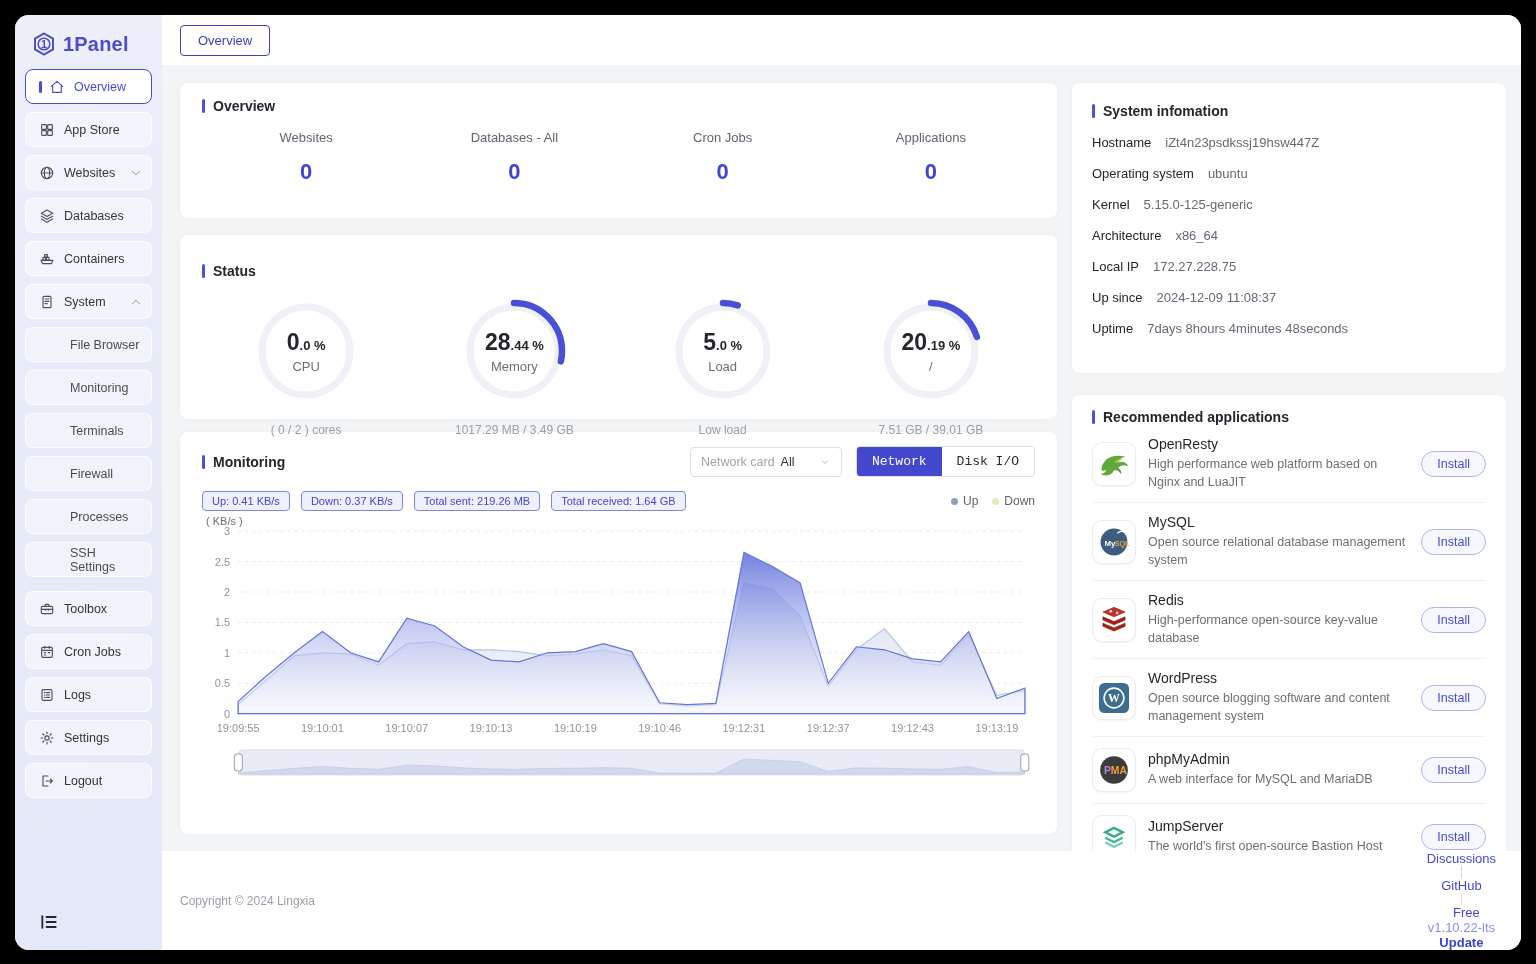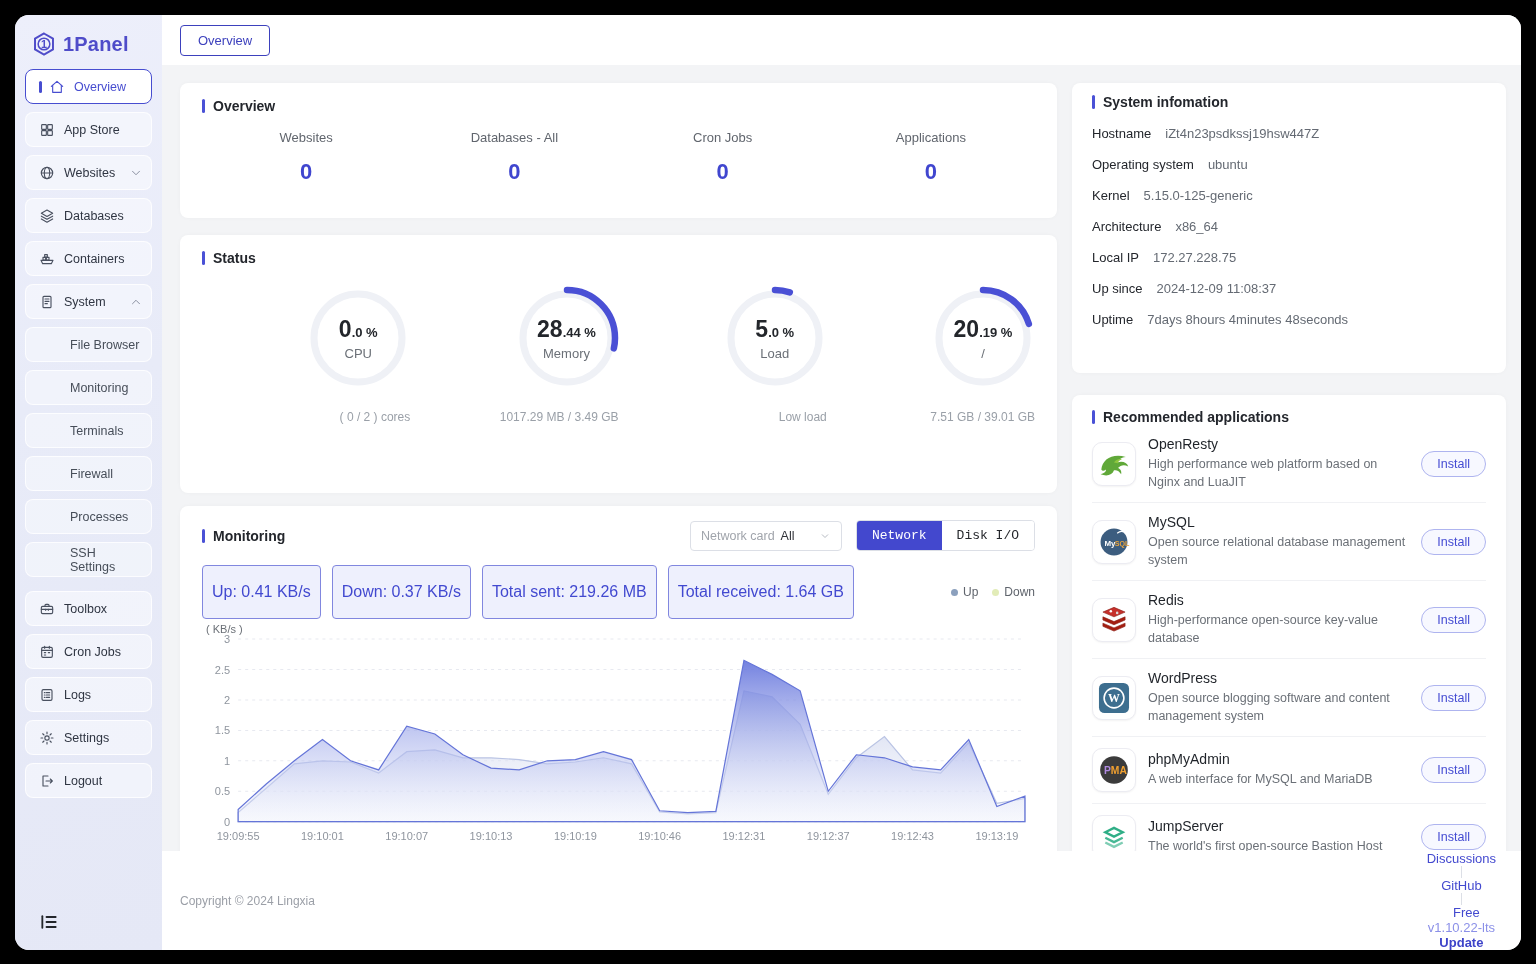--- a/index.html
+++ b/index.html
@@ -34,54 +34,54 @@
   .sec-title { display:flex; align-items:center; font-size:14px; font-weight:700; color:#23262c; }
   .sec-title .bar { width:3px; height:14px; border-radius:2px; background:#4a51d6; margin-right:8px; }
 
   
   .overview-card { height:135px; padding:15px 22px; margin-bottom:17px; }
   .stats { display:grid; grid-template-columns:repeat(4,1fr); margin-top:16px; text-align:center; }
   .stat-label { font-size:13px; color:#60656d; }
   .stat-value { font-size:22px; font-weight:600; color:#4046cf; margin-top:14px; }
 
   
-  .status-card { height:258px; padding:15px 22px; margin-bottom:13px; }
+  .status-card { height:184px; padding:28px 22px; margin-bottom:13px; }
   .gauges { display:grid; grid-template-columns:repeat(4,1fr); margin-top:20px; }
-  .gauge { display:flex; flex-direction:column; align-items:flex-end; }
+  .gauge { display:flex; flex-direction:column; align-items:center; }
   .ring { position:relative; width:104px; height:104px; }
   .ring-center { position:absolute; inset:0; display:flex; flex-direction:column; align-items:center; justify-content:center; }
   .gval .big { font-size:23px; font-weight:600; color:#23262b; }
   .gval .small { font-size:13px; font-weight:600; color:#23262b; }
   .glabel { font-size:13px; color:#6b7077; margin-top:3px; }
   .gdetail { font-size:12px; color:#9aa0a8; margin-top:20px; }
 
   
   .monitor-card { height:402px; padding:14px 22px; }
   .mon-head { display:flex; align-items:center; }
   .mon-controls { margin-left:auto; display:flex; align-items:center; }
   .net-select { width:152px; height:30px; border:1px solid #dcdfe6; border-radius:4px; display:flex; align-items:center; padding:0 10px; font-size:12.5px; background:#fff; cursor:pointer; }
   .net-select .prefix { color:#a0a4ab; margin-right:6px; }
   .net-select .value { color:#303238; font-weight:500; }
   .net-select .chev { margin-left:auto; color:#b6bac2; }
   .net-select .chev svg { width:12px; height:12px; stroke:currentColor; fill:none; stroke-width:2; display:block; }
   .toggle-group { display:flex; border:1px solid #dcdfe6; border-radius:4px; overflow:hidden; margin-left:14px; }
   .toggle-btn { padding:7px 15px; font-size:13px; background:#fff; color:#24262b; border:none; cursor:pointer; font-family:Liberation Mono, monospace; }
   .toggle-btn.active { background:#4348ce; color:#fff; font-weight:500; }
   .badge-row { display:flex; align-items:center; margin-top:14px; }
-  .badge { border:1px solid #8187df; background:#eef0fd; color:#4249d0; border-radius:4px; padding:17px 9px; font-size:16px; margin-right:11px; }
+  .badge { border:1px solid #8187df; background:#eef0fd; color:#4249d0; border-radius:4px; padding:3px 9px; font-size:11px; margin-right:11px; }
   .legend { margin-left:auto; display:flex; align-items:center; gap:14px; }
   .legend-item { display:flex; align-items:center; gap:5px; font-size:12px; color:#5f646c; cursor:pointer; }
   .legend-dot { width:7px; height:7px; border-radius:50%; }
   .chart-wrap { margin-top:4px; }
   .chart-wrap svg { display:block; width:100%; }
   text.tick { font-size:11px; fill:#8f959e; font-family:"Liberation Sans",sans-serif; }
   text.unit { fill:#6b7077; }
 
   
-  .sysinfo-card { height:290px; padding:11px 20px; margin-bottom:22px; }
+  .sysinfo-card { height:290px; padding:20px 20px; margin-bottom:22px; }
   .info-rows { margin-top:6px; }
   .info-row { display:flex; align-items:baseline; margin-top:16px; font-size:13px; }
   .info-label { color:#23262c; font-weight:500; margin-right:14px; white-space:nowrap; }
   .info-value { color:#646a73; }
   .apps-card { height:497px; padding:14px 20px 6px; }
   .app-row { display:flex; align-items:center; padding:11px 0; border-bottom:1px solid #f0f1f4; }
   .app-row:last-child { border-bottom:none; }
   .app-icon { width:44px; height:44px; border-radius:10px; border:1px solid #ececf2; background:#fff; box-shadow:0 1px 2px rgba(0,0,0,.05); display:flex; align-items:center; justify-content:center; flex:0 0 44px; }
   .app-icon svg { width:38px; height:38px; display:block; }
   .app-text { flex:1; margin:0 12px; min-width:0; }

